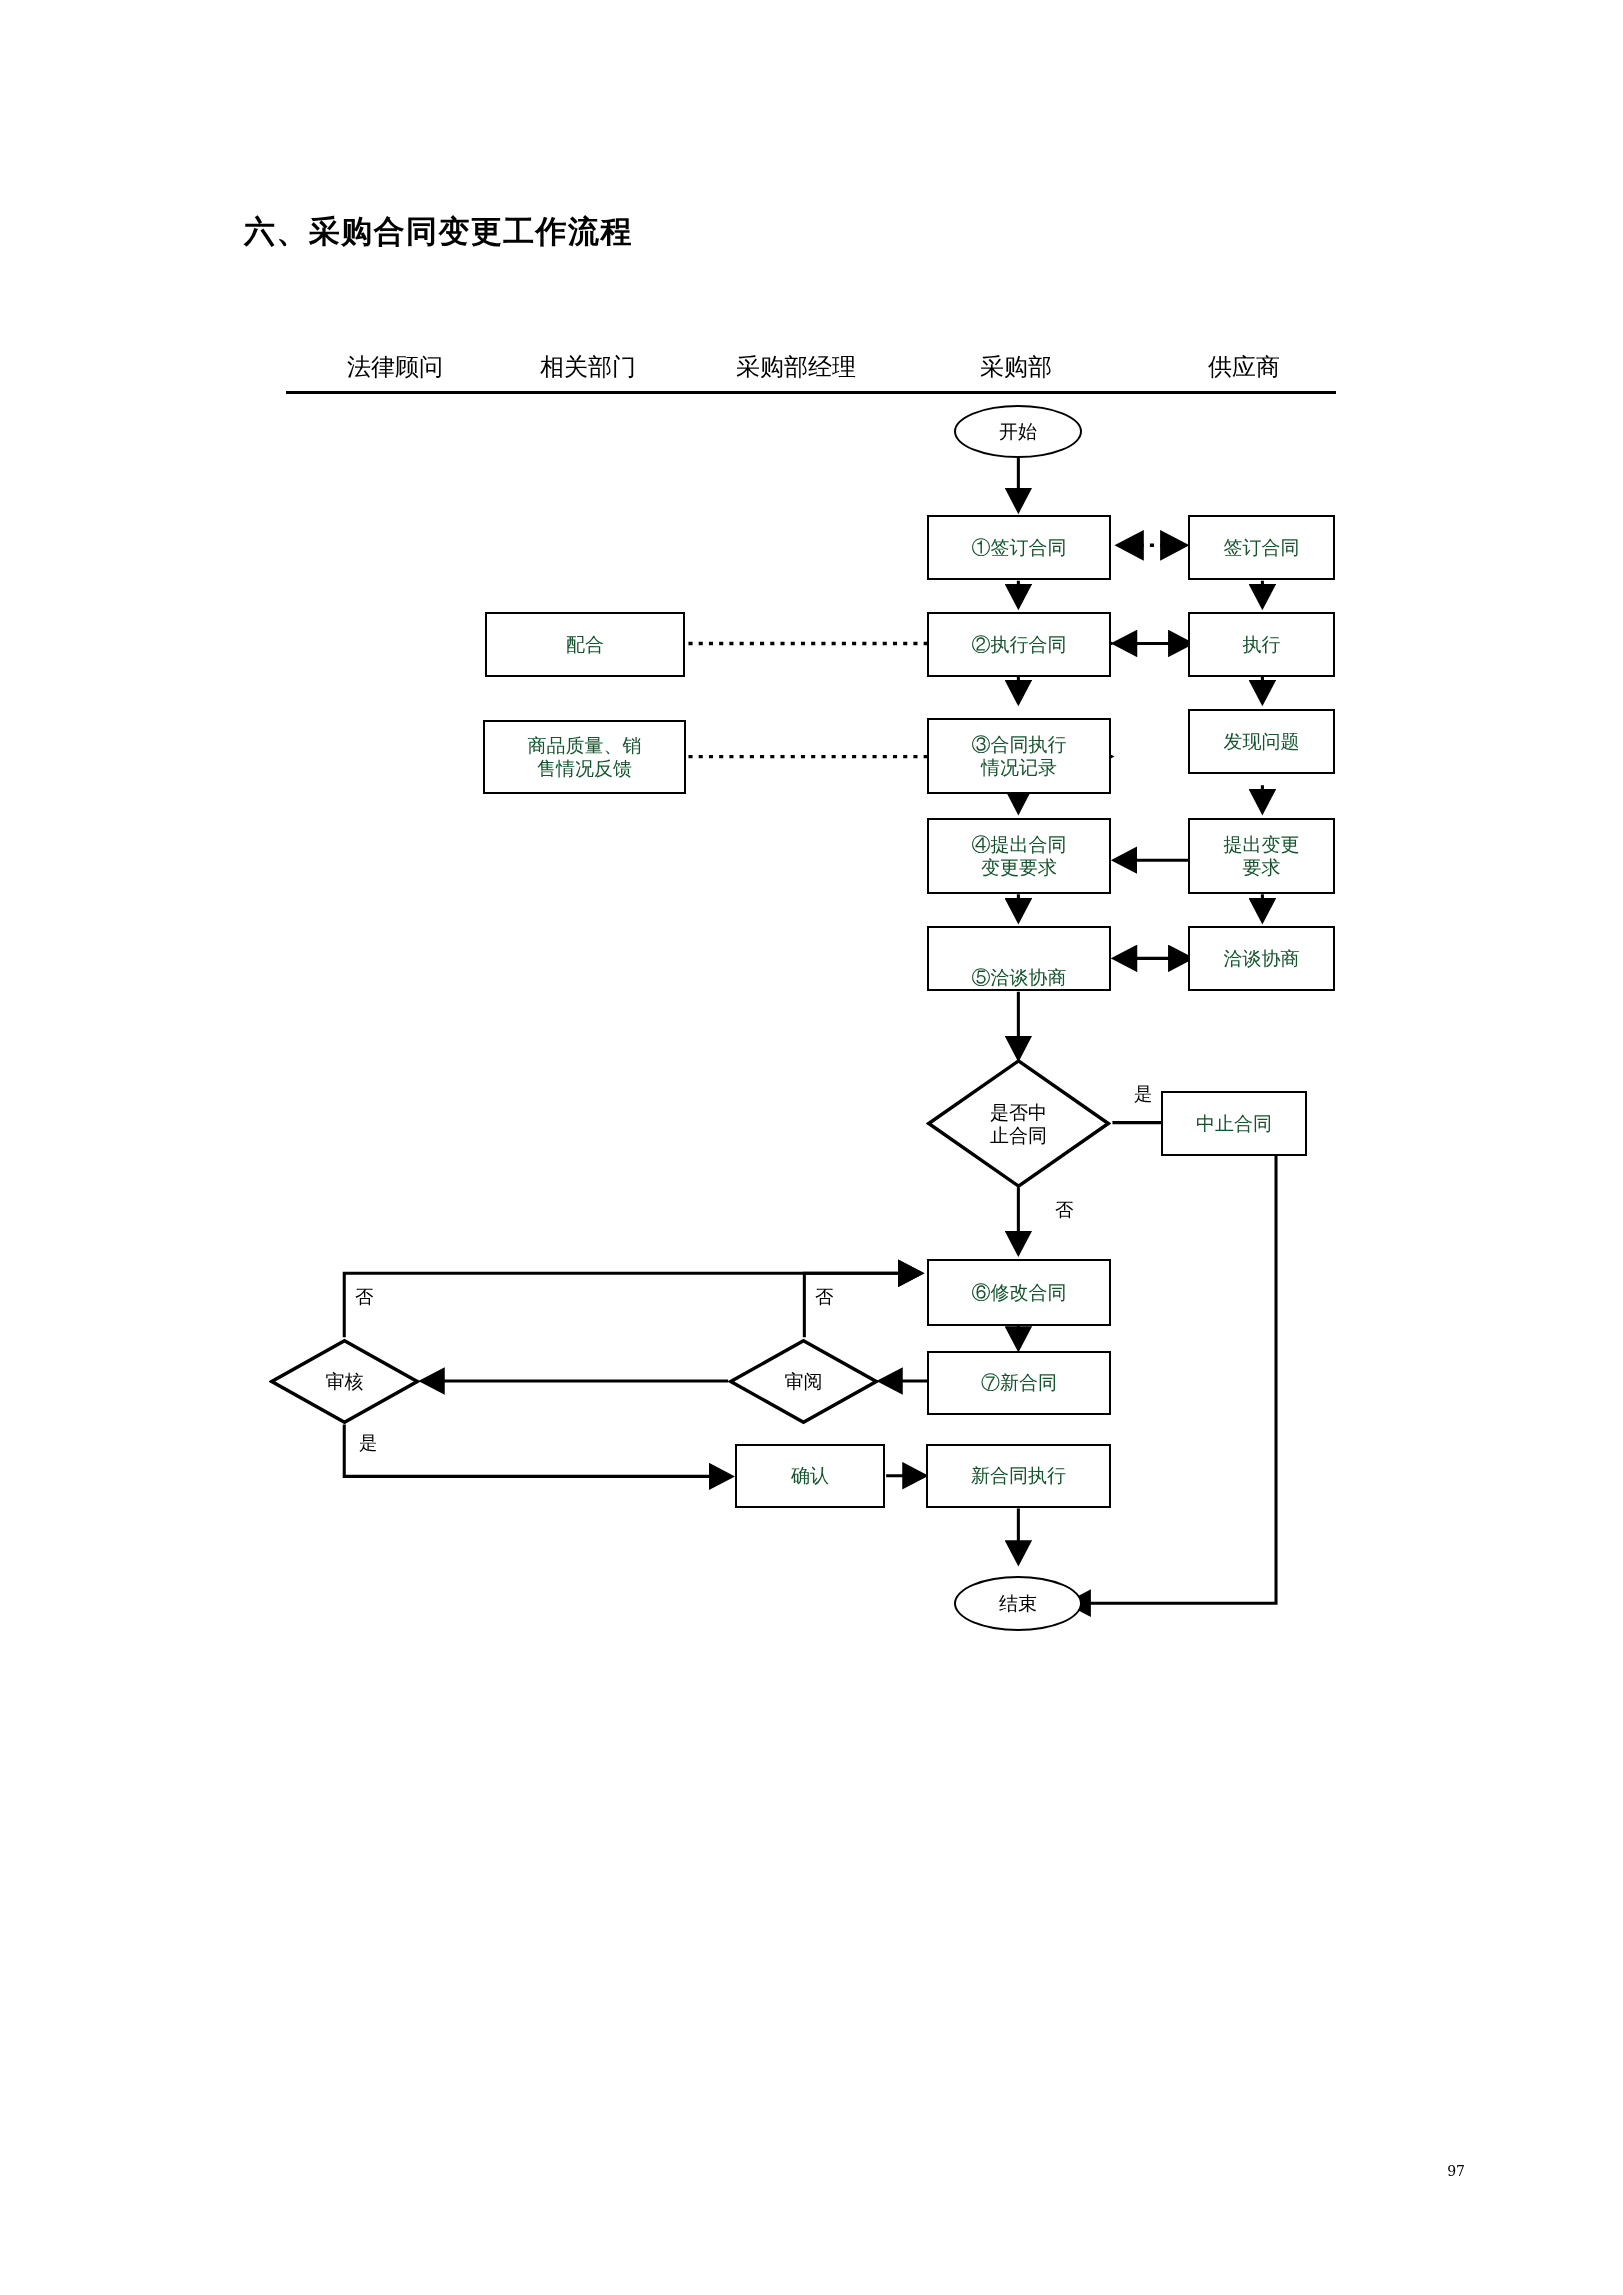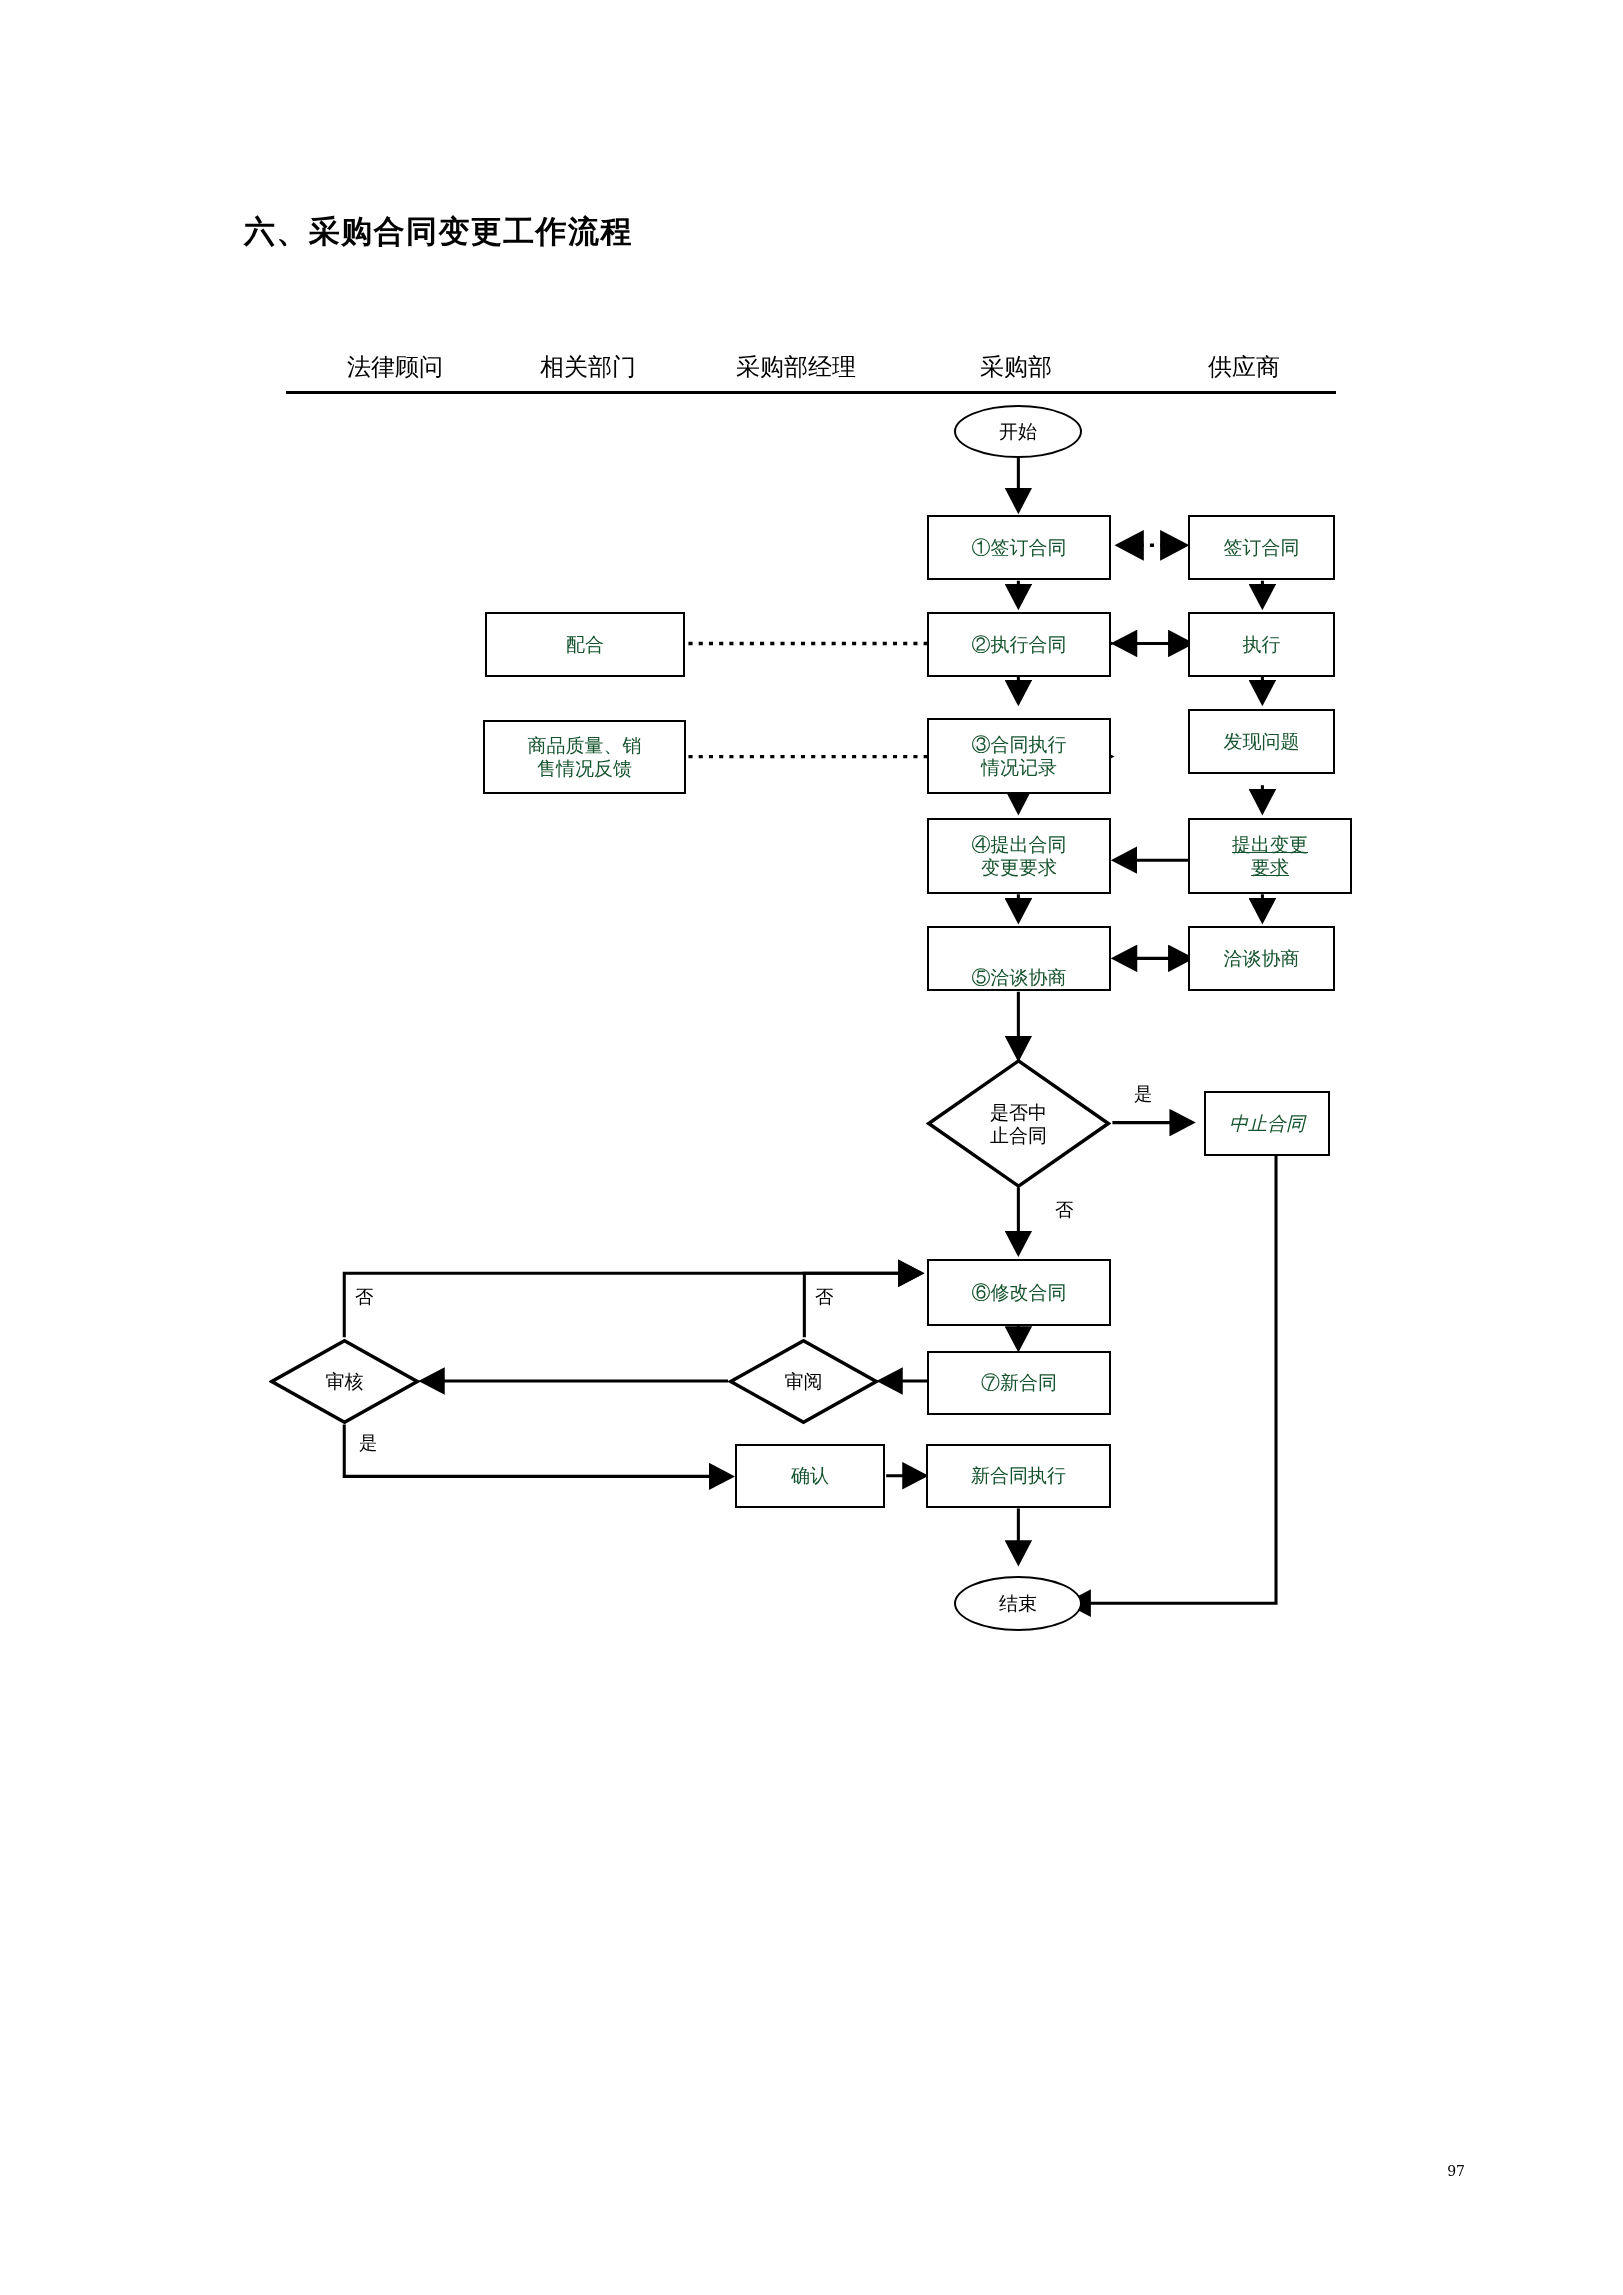--- a/index.html
+++ b/index.html
@@ -200,42 +200,42 @@
 
   <div class="node" style="left:1188px; top:709px; width:147px; height:65px;">
     <span>发现问题</span>
   </div>
 
   <div class="node" style="left:927px; top:818px; width:184px; height:76px;">
     <span>④提出合同
 变更要求</span>
   </div>
 
-  <div class="node" style="left:1188px; top:818px; width:164px; height:76px;text-decoration:underline;">
+  <div class="node" style="left:1188px; top:818px; width:147px; height:76px;">
     <span>提出变更
 要求</span>
   </div>
 
   <div class="node" style="left:927px; top:926px; width:184px; height:65px;align-items:flex-end;">
     <span>⑤洽谈协商</span>
   </div>
 
   <div class="node" style="left:1188px; top:926px; width:147px; height:65px;">
     <span>洽谈协商</span>
   </div>
 
   <div class="diamond-wrap" style="left:926px; top:1058px; width:185px; height:131px;">
     <svg width="185" height="131" viewBox="0 0 272 192">
       <polygon points="136,4 268,96 136,188 4,96" fill="#ffffff" stroke="#000000" stroke-width="5"></polygon>
     </svg>
     <div class="diamond-label">是否中
 止合同</div>
   </div>
 
-  <div class="node" style="left:1204px; top:1091px; width:126px; height:65px;font-style:italic;">
+  <div class="node" style="left:1161px; top:1091px; width:146px; height:65px;">
     <span>中止合同</span>
   </div>
 
   <div class="node" style="left:927px; top:1259px; width:184px; height:67px;">
     <span>⑥修改合同</span>
   </div>
 
   <div class="node" style="left:927px; top:1351px; width:184px; height:64px;">
     <span>⑦新合同</span>
   </div>

